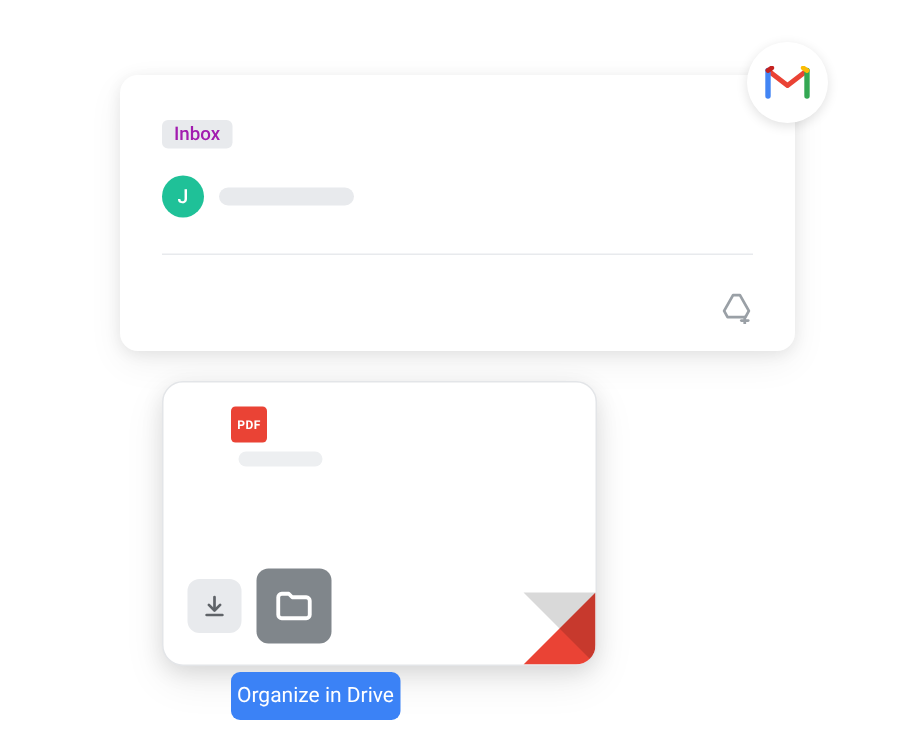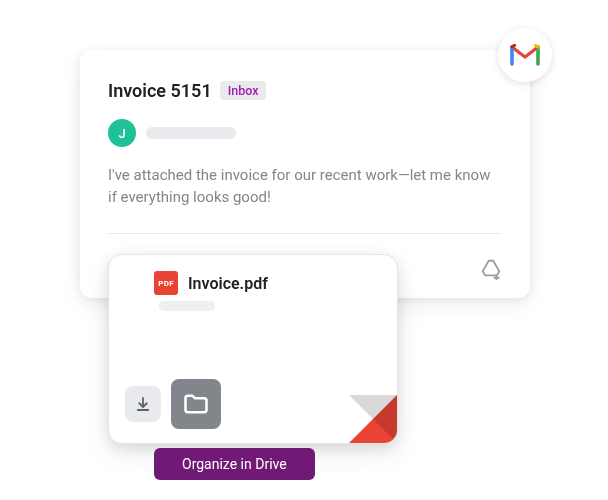--- a/index.html
+++ b/index.html
@@ -187,71 +187,68 @@
   .folder-btn {
     width: 50px;
     height: 50px;
     background: #80868b;
     color: #fff;
   }
   .tooltip {
     position: absolute;
     left: 154px;
     top: 448px;
-    background: #701a75;
+    background: #3b82f6;
     color: #fff;
     font-size: 14px;
-    padding: 8px 28px;
+    padding: 8px 4px;
     border-radius: 6px;
     white-space: nowrap;
   }
 </style>
 </head>
 <body>
 
 <div class="card">
   <div class="gmail-badge">
     <svg width="30" height="22" viewBox="0 0 30 22">
       <path d="M2 3 L15 13 L28 3" fill="none" stroke="#ea4335" stroke-width="3.2" stroke-linecap="round" stroke-linejoin="round"></path>
       <path d="M2 3 L2 20" stroke="#4285f4" stroke-width="3.6" stroke-linecap="round"></path>
       <path d="M28 3 L28 20" stroke="#34a853" stroke-width="3.6" stroke-linecap="round"></path>
       <path d="M2 3 L4.5 1.3" stroke="#c5221f" stroke-width="3.2" stroke-linecap="round"></path>
       <path d="M28 3 L25.5 1.3" stroke="#fbbc04" stroke-width="3.2" stroke-linecap="round"></path>
     </svg>
   </div>
 
   <div class="subject-row">
-    <span class="subject">Invoice 5151</span>
     <span class="inbox-chip">Inbox</span>
   </div>
 
   <div class="sender-row">
     <div class="avatar">J</div>
     <div class="sender-placeholder"></div>
   </div>
 
-  <div class="body-text">I've attached the invoice for our recent work—let me know if everything looks good!</div>
 
   <hr class="divider">
 
   <div class="below-divider">
     <div class="drive-add">
       <svg width="22" height="22" viewBox="0 0 24 24" fill="none" stroke="currentColor" stroke-width="2" stroke-linecap="round" stroke-linejoin="round">
         <path d="M9.5 3 L14.5 3 L21 14.5 L18.5 19 L5.5 19 L3 14.5 Z"></path>
         <line x1="18" y1="19" x2="18" y2="24"></line>
         <line x1="15.5" y1="21.5" x2="20.5" y2="21.5"></line>
       </svg>
     </div>
   </div>
 </div>
 
 <div class="attachment">
   <div class="attach-header">
     <div class="pdf-badge">PDF</div>
-    <div class="attach-name">Invoice.pdf</div>
   </div>
   <div class="attach-sub"></div>
 
   <div class="actions">
     <button class="action-btn dl-btn">
       <svg width="18" height="18" viewBox="0 0 24 24" fill="none" stroke="currentColor" stroke-width="2.4" stroke-linecap="round" stroke-linejoin="round">
         <line x1="12" y1="4" x2="12" y2="15"></line>
         <polyline points="7 11 12 16 17 11"></polyline>
         <line x1="5" y1="20" x2="19" y2="20"></line>
       </svg>

